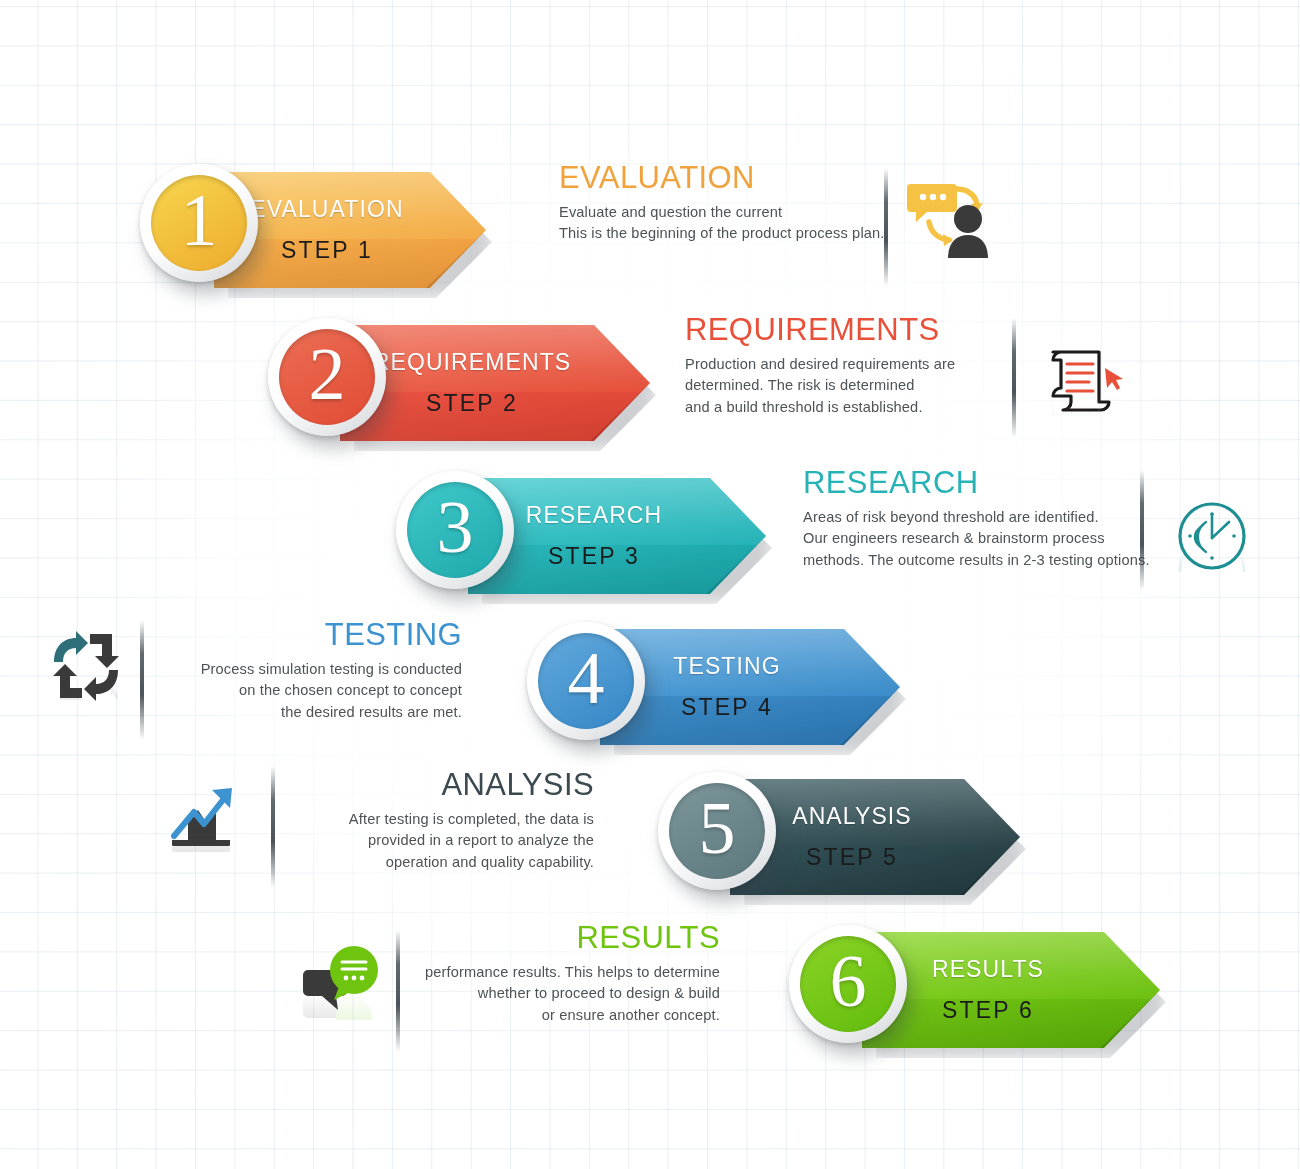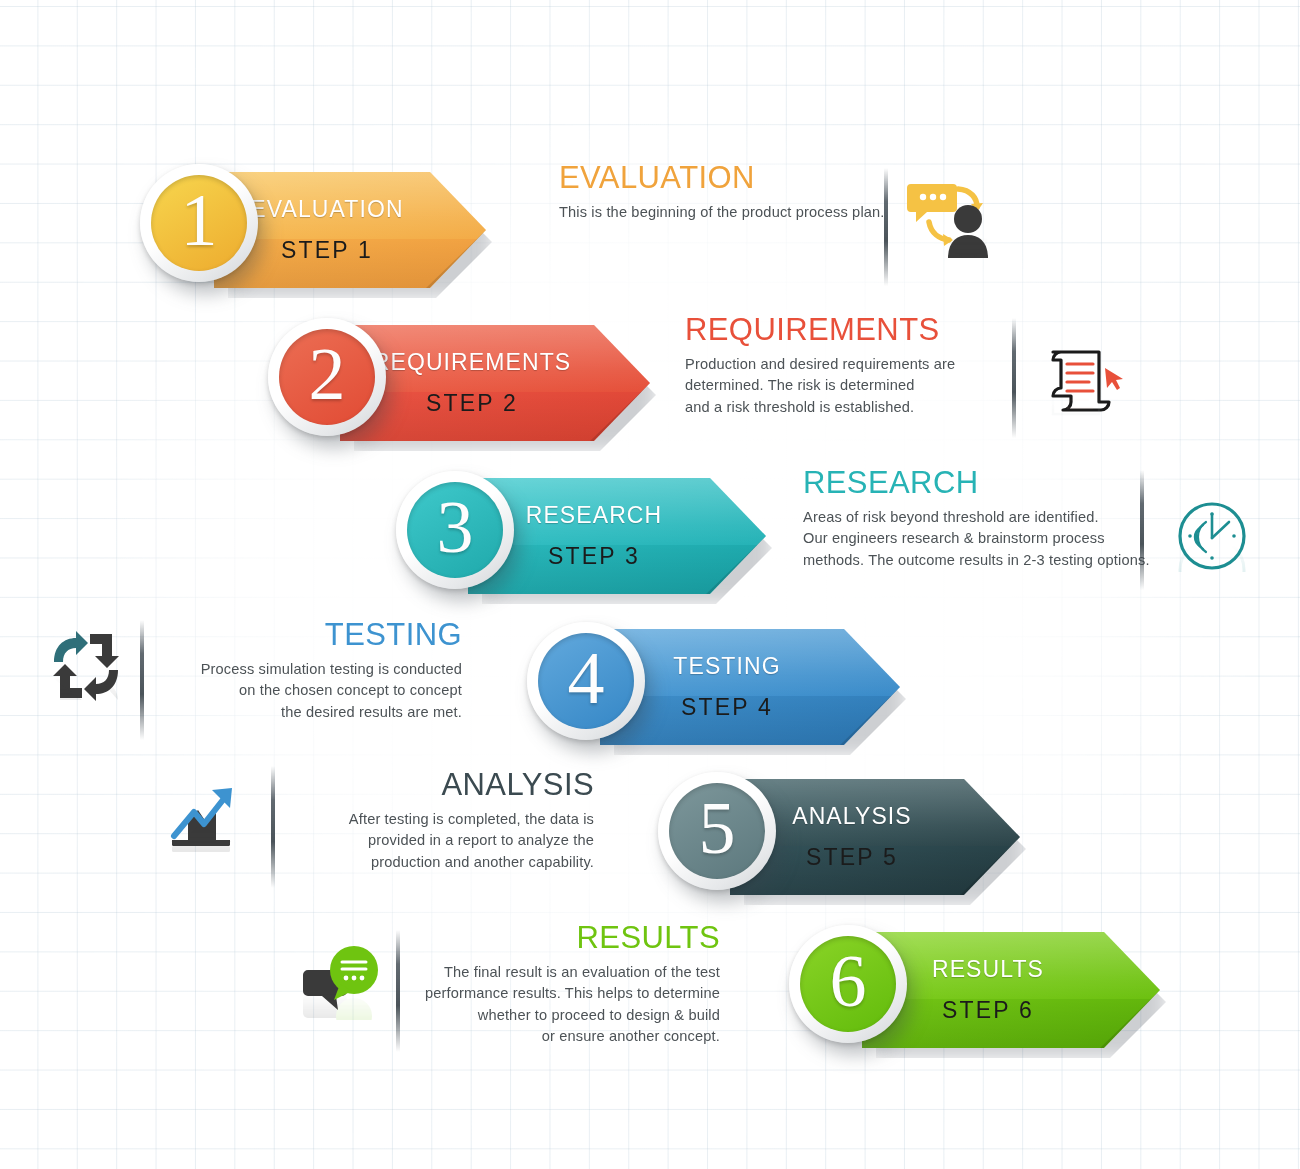--- a/index.html
+++ b/index.html
@@ -134,20 +134,21 @@
   <div class="circ" id="c1" style="left:140px;top:164px;">
     <div class="sh"></div>
     <div class="ring"></div>
     <div class="inner" id="c1i" style="background: linear-gradient(150deg, rgb(247, 214, 78) 0%, rgb(237, 171, 46) 100%);">
       <span class="num">1</span>
     </div>
   </div>
 
   <div class="txt" style="left:559px;top:160px;width:340px;">
     <h2 id="h1" style="color: rgb(240, 163, 60);">EVALUATION</h2>
+    <p>Evaluate and question the current</p>
     <p>This is the beginning of the product process plan.</p>
   </div>
 
   <div class="divider" style="left:884px;top:168px;height:118px;"></div>
 
   <div class="icon" style="left:905px;top:178px;width:96px;height:86px;">
     <svg width="96" height="86" viewBox="0 0 96 86">
       <path d="M6 6 h42 a4 4 0 0 1 4 4 v20 a4 4 0 0 1 -4 4 h-26 l-11 10 v-10 h-5 a4 4 0 0 1 -4 -4 v-20 a4 4 0 0 1 4 -4 z" fill="#f5c244"></path>
       <circle cx="18" cy="19" r="3.2" fill="#ffffff"></circle>
         <circle cx="28" cy="19" r="3.2" fill="#ffffff"></circle>
@@ -188,21 +189,21 @@
     <div class="ring"></div>
     <div class="inner" id="c2i" style="background: linear-gradient(150deg, rgb(236, 110, 84) 0%, rgb(225, 75, 52) 100%);">
       <span class="num">2</span>
     </div>
   </div>
 
   <div class="txt" style="left:685px;top:312px;width:350px;">
     <h2 id="h2" style="color: rgb(232, 80, 58);">REQUIREMENTS</h2>
     <p>Production and desired requirements are</p>
     <p>determined.  The risk is determined</p>
-    <p>and a risk threshold is established.</p>
+    <p>and a build threshold is established.</p>
   </div>
 
   <div class="divider" style="left:1012px;top:318px;height:120px;"></div>
 
   <div class="icon" style="left:1045px;top:344px;width:80px;height:76px;">
     <svg width="80" height="76" viewBox="0 0 80 76">
       <path d="M8 8 h46 v50 h10 a8 8 0 0 1 -8 8 h-38 a8 8 0 0 0 8 -8 v-6 h-18 a8 8 0 0 1 8 -8 v-28 h-8 a8 8 0 0 1 8 -8 z" fill="#ffffff" stroke="#1b1b1b" stroke-width="3.2" stroke-linejoin="round"></path>
       <g stroke="#e8503a" stroke-width="3.2" stroke-linecap="round">
         <line x1="22" y1="20" x2="48" y2="20"></line>
         <line x1="22" y1="29" x2="48" y2="29"></line>
@@ -349,21 +350,21 @@
     <div class="ring"></div>
     <div class="inner" id="c5i" style="background: linear-gradient(150deg, rgb(125, 151, 155) 0%, rgb(92, 120, 125) 100%);">
       <span class="num">5</span>
     </div>
   </div>
 
   <div class="txt right-al" style="left:322px;top:767px;width:272px;">
     <h2 id="h5" style="color: rgb(59, 74, 80);">ANALYSIS</h2>
     <p>After testing is completed, the data is</p>
     <p>provided in a report to analyze the</p>
-    <p>production and another capability.</p>
+    <p>operation and quality capability.</p>
   </div>
 
   <div class="divider" style="left:271px;top:766px;height:122px;"></div>
 
   <div class="icon" style="left:168px;top:782px;width:76px;height:70px;">
     <svg width="76" height="70" viewBox="0 0 76 70">
       <path d="M4 58 L20 58 L20 38 L30 28 L38 40 L48 28 L48 58 L62 58 L62 62 L4 62 z" fill="#3a3a3a"></path>
       <rect x="4" y="58" width="58" height="6" rx="1.5" fill="#3a3a3a"></rect>
       <path d="M6 54 L26 30 L36 42 L58 14" stroke="#3d93d0" stroke-width="6" fill="none" stroke-linejoin="round" stroke-linecap="round"></path>
       <path d="M44 8 L64 6 L62 26 z" fill="#3d93d0"></path>
@@ -396,21 +397,20 @@
   <div class="circ" id="c6" style="left:789px;top:925px;">
     <div class="sh"></div>
     <div class="ring"></div>
     <div class="inner" id="c6i" style="background: linear-gradient(150deg, rgb(138, 212, 39) 0%, rgb(98, 187, 11) 100%);">
       <span class="num">6</span>
     </div>
   </div>
 
   <div class="txt right-al" style="left:402px;top:920px;width:318px;">
     <h2 id="h6" style="color: rgb(111, 196, 16);">RESULTS</h2>
-    <p>The final result is an evaluation of the test</p>
     <p>performance results. This helps to determine</p>
     <p>whether to proceed to design &amp; build</p>
     <p>or ensure another concept.</p>
   </div>
 
   <div class="divider" style="left:396px;top:930px;height:122px;"></div>
 
   <div class="icon" style="left:302px;top:942px;width:82px;height:78px;">
     <svg width="82" height="78" viewBox="0 0 82 78">
       <path d="M6 28 h34 a5 5 0 0 1 5 5 v16 a5 5 0 0 1 -5 5 h-6 l2 14 l-16 -14 h-14 a5 5 0 0 1 -5 -5 v-16 a5 5 0 0 1 5 -5 z" fill="#3a3a3a"></path>

